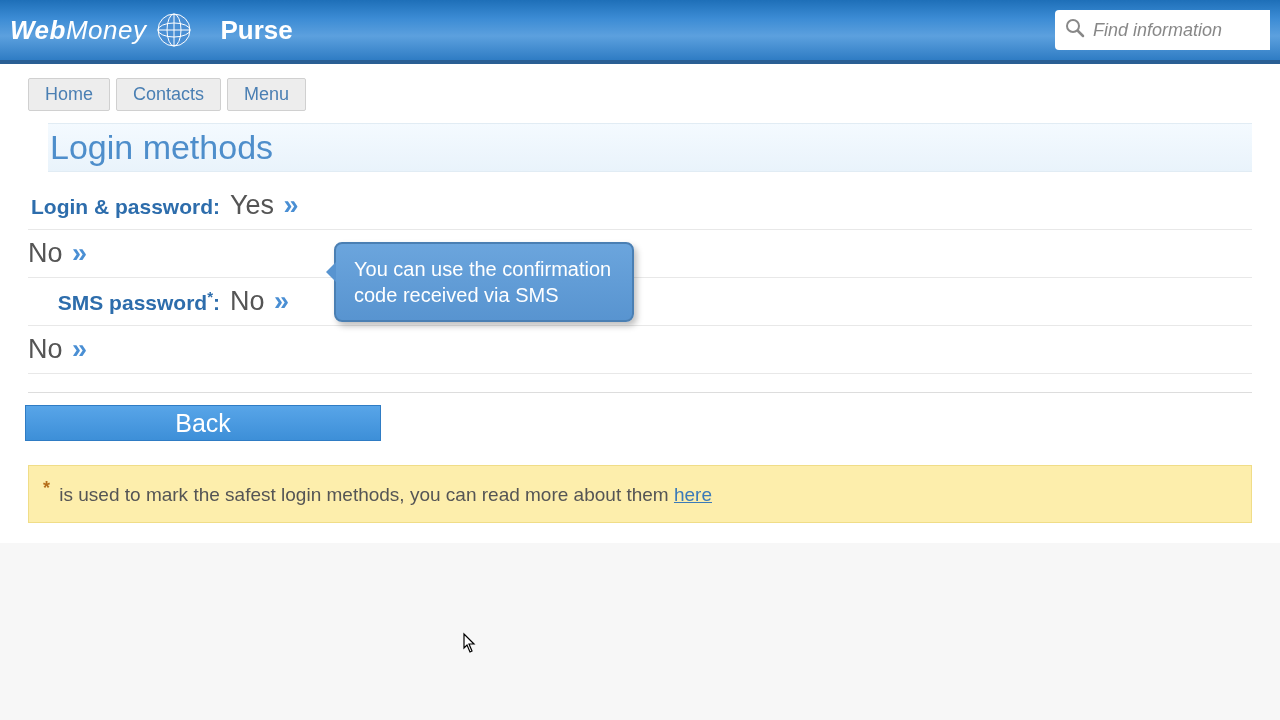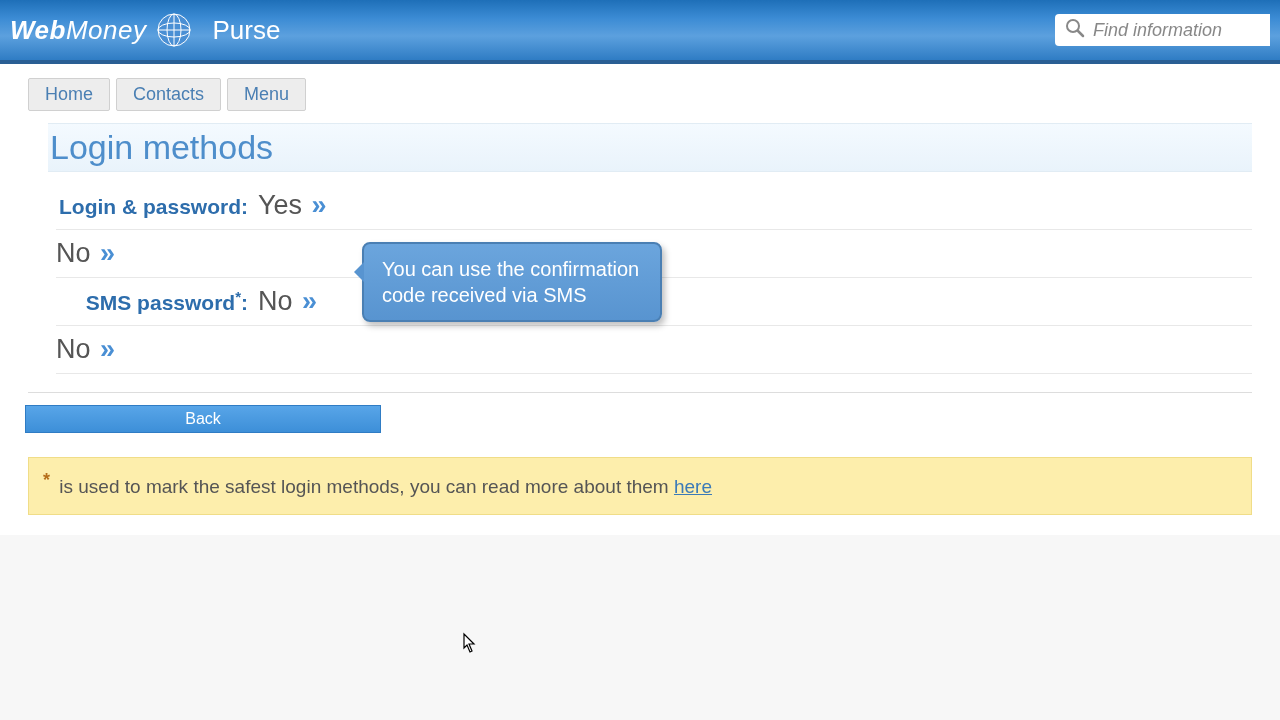--- a/index.html
+++ b/index.html
@@ -33,29 +33,29 @@
     }
     .logo-text .bold { font-weight: 800; }
     .logo-text .light { font-weight: 400; }
     .globe-icon {
       width: 36px; height: 36px;
       display:inline-block;
     }
     .purse-text {
       color: #fff;
       font-size: 26px;
-      font-weight: 400;
-      margin-left: 10px;
+      font-weight: 700;
+      margin-left: 18px;
     }
     .search-box {
       display: flex;
       align-items: center;
       background: #fff;
       border-radius: 4px 0 0 4px;
-      height: 32px;
+      height: 40px;
       width: 215px;
       padding: 0 10px;
       gap: 8px;
     }
     .search-box input {
       border: none;
       outline: none;
       font-size: 18px;
       font-style: italic;
       color: #888;
@@ -90,21 +90,20 @@
       margin-bottom: 10px;
       background: linear-gradient(to bottom, #f4faff 0%, #e9f3fb 100%);
       padding: 4px 0 4px 2px;
       border-top: 1px solid #e1ecf4;
       border-bottom: 1px solid #e1ecf4;
       margin-left: 20px;
     }
     .methods-list {
       margin-top: 4px;
       position: relative;
-      margin-left: 28px;
     }
     .method-row {
       display: flex;
       align-items: baseline;
       padding: 8px 0;
       border-bottom: 1px solid #e8e8e8;
     }
     .method-label {
       width: 202px;
       text-align: right;
@@ -162,25 +161,25 @@
       border-left: none;
       z-index: -1;
     }
     .divider {
       border-top: 1px solid #ddd;
       margin: 18px 0 12px;
     }
     .back-btn {
       display: block;
       width: 356px;
-      height: 28px;
+      height: 36px;
       background: linear-gradient(to bottom, #58a5e8, #3d8fd8);
       border: 1px solid #2f7cc4;
       color: #fff;
-      font-size: 16px;
+      font-size: 25px;
       cursor: pointer;
       margin-left: -3px;
     }
     .info-box {
       background: #fdeeac;
       border: 1px solid #f0dd88;
       padding: 12px 14px 16px;
       margin-top: 24px;
       font-size: 19px;
       color: #555;

